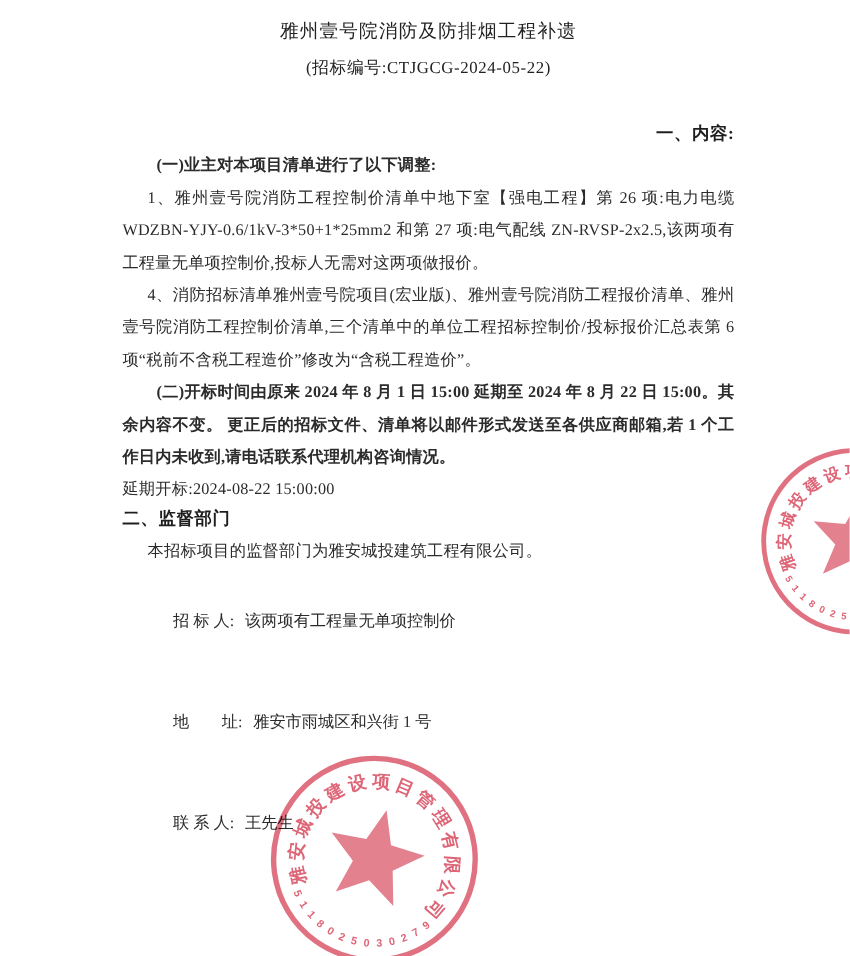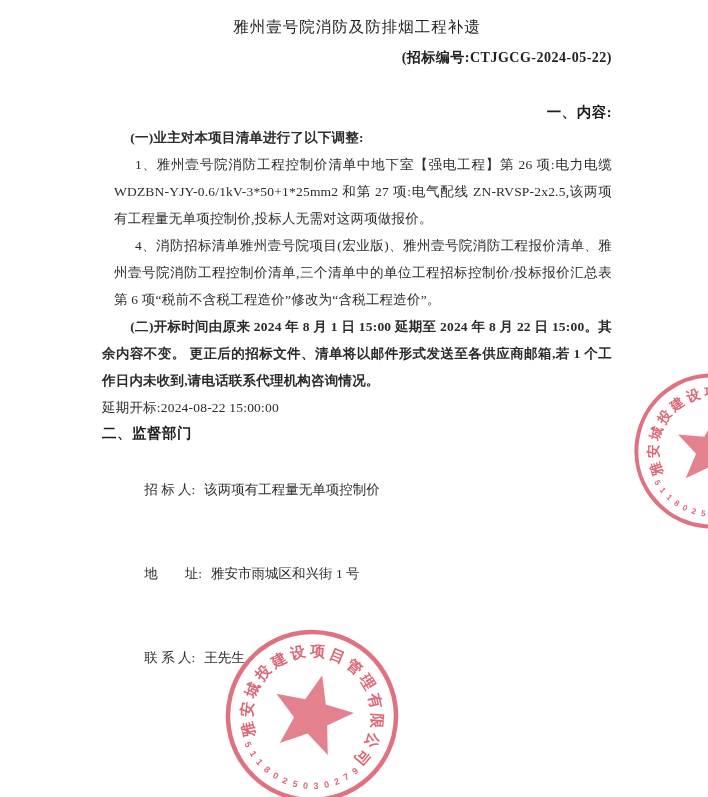--- a/index.html
+++ b/index.html
@@ -7,34 +7,34 @@
     width:708px;height:797px;position:relative;overflow:hidden;
     background:#ffffff;color:#2b2b2b;
     font-family:"Liberation Serif","DejaVu Serif",serif;
   }
   .doc{padding:16px 96px 0 102px;position:relative;}
   .doc-title{
     text-align:center;font-size:15.5px;font-weight:normal;
     letter-spacing:1px;line-height:22px;color:#222;
   }
   .doc-subtitle{
-    text-align:right;font-size:14px;font-weight:bold;
+    text-align:center;font-size:14px;font-weight:normal;
     letter-spacing:.5px;line-height:20px;margin-top:10px;color:#222;
   }
   .sec-heading{
     font-weight:bold;font-size:14.5px;line-height:24px;color:#1e1e1e;
     letter-spacing:.5px;
   }
   .h1-heading{margin-top:32px;text-align:right;}
   .para{
     font-size:13.5px;line-height:27px;text-align:justify;
     letter-spacing:.2px;margin:0;
   }
   .indent-2{text-indent:2.1em;font-weight:bold;}
-  .indent-15{text-indent:1.55em;margin-left:12px;}
+  .indent-15{text-indent:1.55em;}
   .delay-line{line-height:24px;margin-top:2px;}
   .h2-heading{margin-top:1px;}
   .h3-heading{margin-top:2px;}
   .sup-body{text-indent:1.55em;line-height:28px;}
   .contacts{margin-top:3px;}
   .contact-row{
     font-size:13.5px;line-height:28px;padding-left:22px;white-space:pre;
   }
   .contact-row .value{margin-left:9px;}
   
@@ -62,20 +62,21 @@
 
   <div class="sec-heading h1-heading">一、内容:</div>
 
   <p class="para indent-2">(一)业主对本项目清单进行了以下调整:</p>
   <p class="para indent-15">1、雅州壹号院消防工程控制价清单中地下室【强电工程】第 26 项:电力电缆 WDZBN-YJY-0.6/1kV-3*50+1*25mm2 和第 27 项:电气配线 ZN-RVSP-2x2.5,该两项有工程量无单项控制价,投标人无需对这两项做报价。</p>
   <p class="para indent-15">4、消防招标清单雅州壹号院项目(宏业版)、雅州壹号院消防工程报价清单、雅州壹号院消防工程控制价清单,三个清单中的单位工程招标控制价/投标报价汇总表第 6 项“税前不含税工程造价”修改为“含税工程造价”。</p>
   <p class="para indent-2">(二)开标时间由原来 2024 年 8 月 1 日 15:00 延期至 2024 年 8 月 22 日 15:00。其余内容不变。 更正后的招标文件、清单将以邮件形式发送至各供应商邮箱,若 1 个工作日内未收到,请电话联系代理机构咨询情况。</p>
   <p class="para delay-line">延期开标:2024-08-22 15:00:00</p>
 
   <div class="sec-heading h2-heading">二、监督部门</div>
+  <p class="para sup-body">本招标项目的监督部门为雅安城投建筑工程有限公司。</p>
 
 
   <div class="contacts">
     <div class="contact-row">
       <span class="label">招 标 人:</span><span class="value">该两项有工程量无单项控制价</span>
     </div>
     <div class="contact-row">
       <span class="label">地　　址:</span><span class="value">雅安市雨城区和兴街 1 号</span>
     </div>
     <div class="contact-row">

